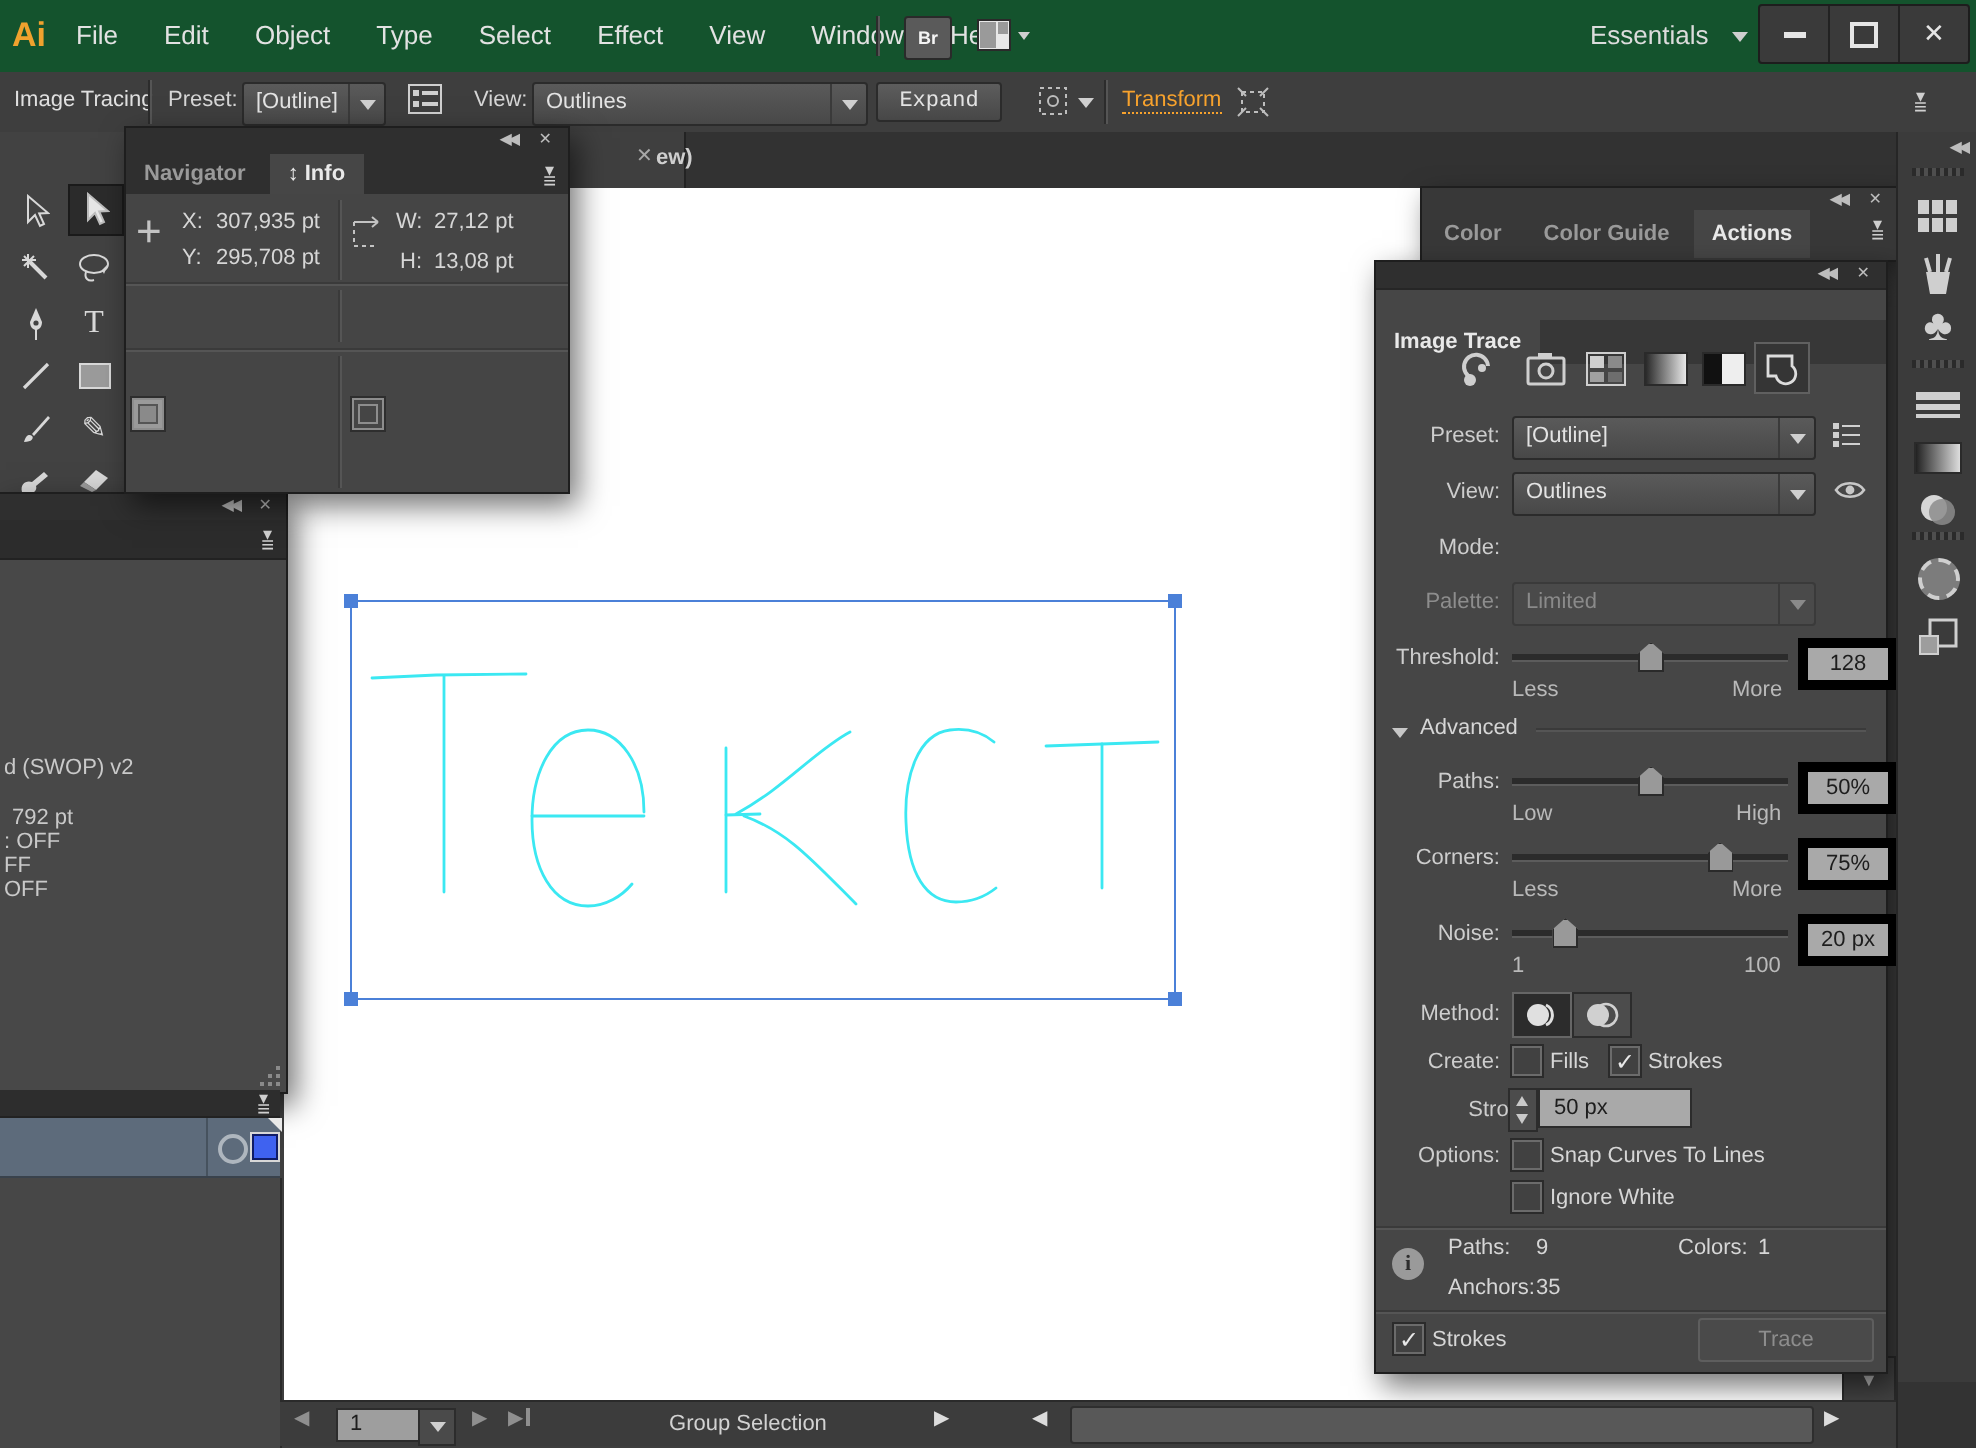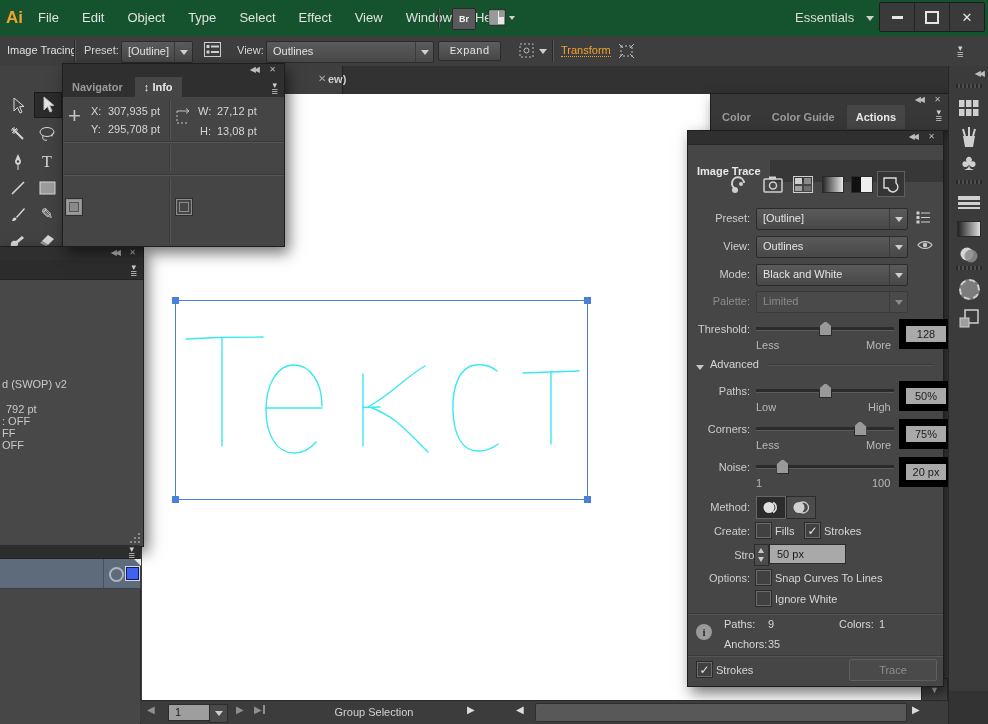--- a/index.html
+++ b/index.html
@@ -31,21 +31,21 @@
   .pmenu{display:flex;flex-direction:column;align-items:center;line-height:6px;color:#cfcfcf;font-size:9px;cursor:default;}
   
   .fpanel{position:absolute;background:#464646;border:1px solid #1e1e1e;box-shadow:4px 6px 14px rgba(0,0,0,.55);}
   .phead{position:absolute;left:0;top:0;right:0;height:13px;background:#2f2f2f;border-bottom:1px solid #262626;}
   .phead .ic{position:absolute;top:1px;font-size:8px;color:#bdbdbd;letter-spacing:-2px;}
   .tabrow{position:absolute;left:0;right:0;background:#373737;}
   .ptab{display:inline-block;padding:0 9px;font-weight:bold;color:#9a9a9a;}
   .ptab.active{background:#464646;color:#e9e9e9;}
   .hline{position:absolute;height:1px;background:#3a3a3a;border-bottom:1px solid #555;}
   
-  .vbox{position:absolute;width:40px;height:16px;background:#a9a9a9;border:7px solid #000000;color:#1d1d1d;text-align:center;line-height:16px;}
+  .vbox{position:absolute;width:40px;height:16px;background:#a9a9a9;border:5px solid #000000;color:#1d1d1d;text-align:center;line-height:16px;}
   .sl{position:absolute;height:3px;background:#2b2b2b;border-bottom:1px solid #5c5c5c;}
   .sl-thumb{position:absolute;top:-6px;width:11px;height:13px;background:#999;border:1px solid #2a2a2a;
             clip-path:polygon(50% 0,100% 38%,100% 100%,0 100%,0 38%);margin-left:-6px;}
   .cb{position:absolute;width:13px;height:13px;background:#414141;border:1px solid #6b6b6b;box-shadow:0 0 0 1px #2b2b2b;display:flex;align-items:center;justify-content:center;}
   .cb .mark{display:none;color:#e8e8e8;font-size:12px;font-weight:bold;line-height:12px;}
   .cb.checked .mark{display:block;}
   .plabel{position:absolute;left:0;width:62px;text-align:right;color:#cdcdcd;}
   .sublab{position:absolute;color:#b9b9b9;}
   
   #toolbar{left:0;top:66px;width:65px;height:458px;background:#424242;border-right:1px solid #242424;}
@@ -432,26 +432,20 @@
         </span>
     </div>
     <span class="abs" style="left:229px;top:108px;">
       <svg width="16" height="12" viewBox="0 0 16 12">
           <path d="M1,6 C4,1.5 12,1.5 15,6 C12,10.5 4,10.5 1,6 Z" fill="none" stroke="#c7c7c7" stroke-width="1.3"></path>
           <circle cx="8" cy="6" r="2.2" fill="#c7c7c7"></circle>
         </svg>
     </span>
 
     <span class="plabel" style="top:137px;">Mode:</span>
-    <div class="dd" style="left:68px;top:133px;width:150px;">
-      <span class="dd-t txt">Black and White</span>
-      <span class="dd-a">
-          <span class="tri-d"></span>
-        </span>
-    </div>
 
     <span class="plabel" style="top:164px;color:#8d8d8d;">Palette:</span>
     <div class="dd disabled" style="left:68px;top:160px;width:150px;">
       <span class="dd-t txt">Limited</span>
       <span class="dd-a">
           <span class="tri-d" style="border-top-color:#8a8a8a;"></span>
         </span>
     </div>
 
     <span class="plabel" style="top:192px;">Threshold:</span>

